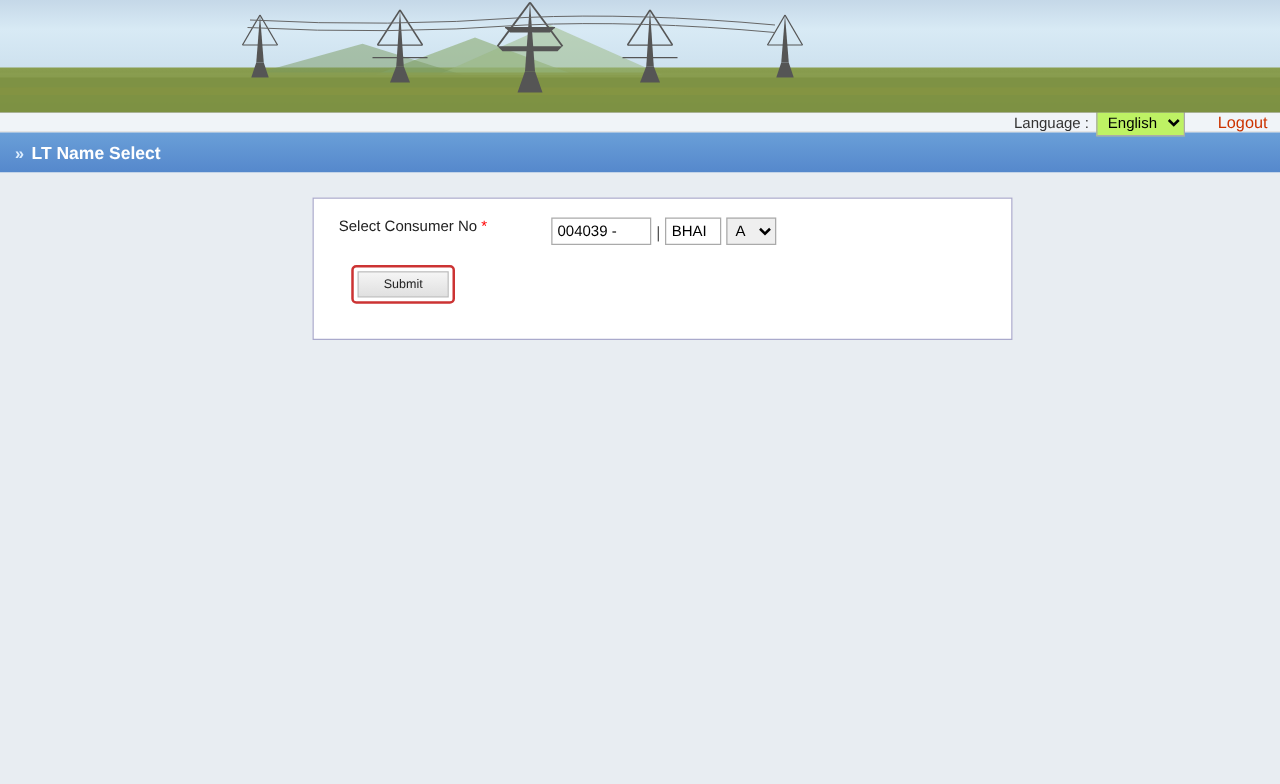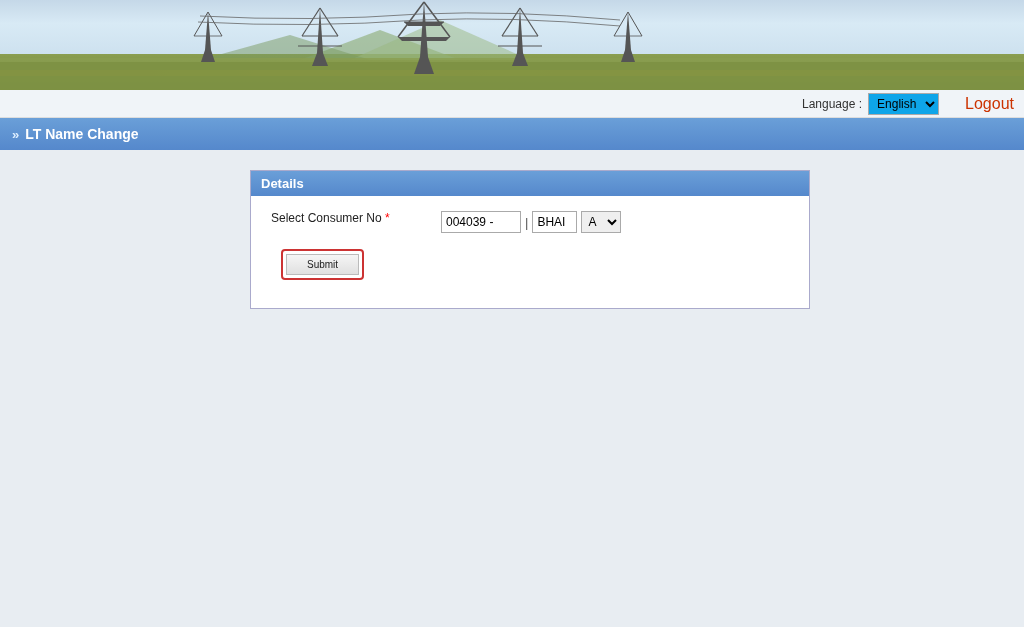--- a/index.html
+++ b/index.html
@@ -38,21 +38,21 @@
     .header-banner .gold-bar {
       position: absolute;
       bottom: 14px; left: 0; right: 0;
       height: 6px;
       background: linear-gradient(90deg, #c8a020, #e0b830, #c8a020);
     }
 
     
     .language-bar {
       width: 100%;
-      height: 28px;
+      height: 16px;
       background: #f0f4f8;
       border-bottom: 1px solid #ddd;
       display: flex;
       align-items: center;
       justify-content: space-between;
       padding: 0 10px;
     }
 
     .language-bar .lang-section {
       display: flex;
@@ -63,26 +63,26 @@
 
     .language-bar .lang-label {
       color: #333;
       font-size: 12px;
     }
 
     .language-bar select {
       font-size: 12px;
       padding: 2px 4px;
       border: 1px solid #aaa;
-      background: #0ea5e9;
+      background: #bef264;
     }
 
     .language-bar .logout-link {
       color: #cc3300;
-      font-size: 16px;
+      font-size: 13px;
       text-decoration: none;
       margin-left: 20px;
       cursor: pointer;
     }
 
     
     .page-title-bar {
       width: 100%;
       background: linear-gradient(180deg, #6a9fd8 0%, #5588cc 100%);
       padding: 8px 12px;
@@ -283,26 +283,25 @@
       <option>English</option>
       <option>Hindi</option>
       <option>Marathi</option>
     </select>
     <span class="logout-link">Logout</span>
   </div>
 </div>
 
 <div class="page-title-bar">
   <span class="arrows">»</span>
-  <span>LT Name Change</span>
+  <span>LT Name Select</span>
 </div>
 
 <div class="main-content">
   <div class="details-panel">
-    <div class="details-header">Details</div>
     <div class="details-body">
 
       <div class="form-row">
         <div class="form-label">
           <span>Select Consumer No</span>
           <span class="required">*</span>
         </div>
         <div class="consumer-inputs">
           <input type="text" class="input-num" value="004039 -" style="">
           <span class="separator">|</span>

